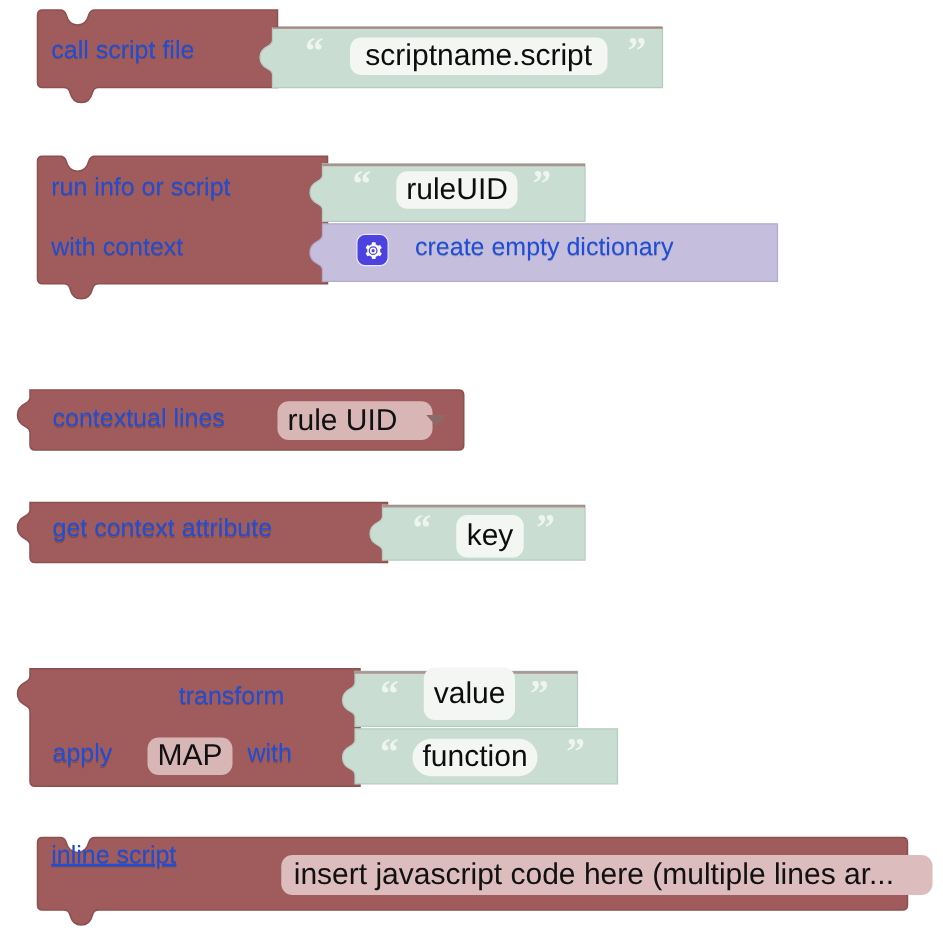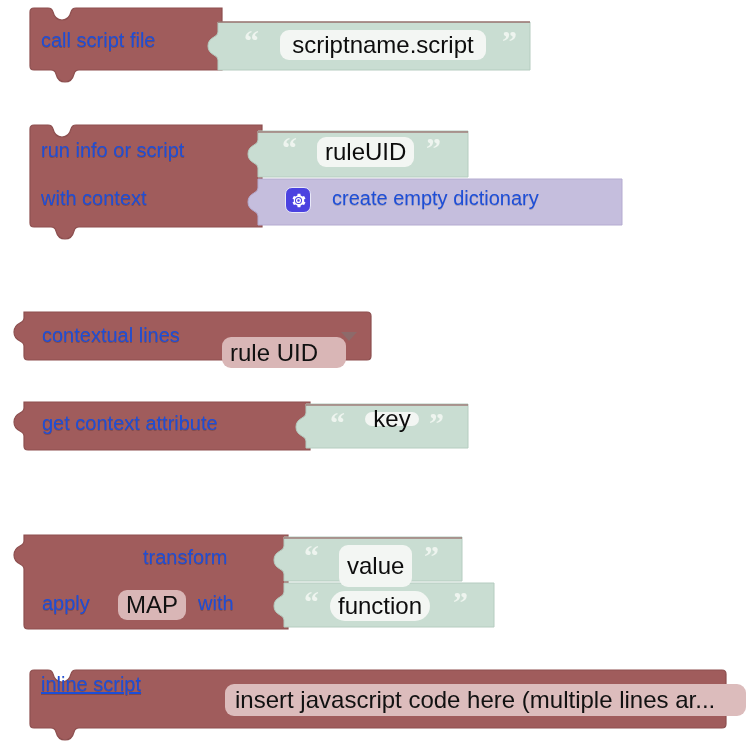--- a/index.html
+++ b/index.html
@@ -158,40 +158,40 @@
 
   <div class="block-group" style="left:10px; top:310px;">
 
     <svg class="blk-svg" width="380" height="56" viewBox="0 0 380 56" style="position:absolute; left:0; top:0;">
       <path d="M14,2 q0,-0 4,-0 L357,2 q4,0 4,4 L361,46 q0,4 -4,4 L18,50 q-4,0 -4,-4
                L14,36 q0,-3 -4,-5 q-6,-3 -6,-9 q0,-6 6,-9 q4,-2 4,-5 Z" fill="#a05c5c" stroke="#8d4f4f" stroke-width="1.2"></path>
     </svg>
 
     <span class="lbl" style="left:32px; top:15px;">contextual lines</span>
 
-    <div class="field rose" style="left:212px; top:11px; height:31px; min-width:100px; padding-right:28px;margin-top:16px;">rule UID</div>
+    <div class="field rose" style="left:212px; top:11px; height:31px; min-width:100px; padding-right:28px;">rule UID</div>
     <span class="dd-arrow" style="left:331px; top:22px;"></span>
   </div>
 
   <div class="block-group" style="left:10px; top:400px;">
 
     <svg class="blk-svg" width="470" height="56" viewBox="0 0 470 56" style="position:absolute; left:0; top:0;">
 
       <path d="M14,2 L300,2 L300,50 L18,50 q-4,0 -4,-4 L14,36 q0,-3 -4,-5 q-6,-3 -6,-9
                q0,-6 6,-9 q4,-2 4,-5 Z" fill="#a05c5c" stroke="#8d4f4f" stroke-width="1.2"></path>
 
       <path d="M296,4 l0,9 q0,3 -4,5 q-6,3 -6,9 q0,6 6,9 q4,2 4,5 l0,7
                L458,48 L458,4 Z" fill="#c9ddd2" stroke="#b5ccc0" stroke-width="1"></path>
       <rect x="296" y="4" width="162" height="2" fill="#8d4f4f" opacity="0.5"></rect>
     </svg>
 
     <span class="lbl" style="left:32px; top:13px;">get context attribute</span>
 
     <span class="quote" style="left:320px; top:8px;">“</span>
-    <div class="field" style="left:355px; top:12px; height:14px; min-width:54px;">key</div>
+    <div class="field" style="left:355px; top:12px; height:34px; min-width:54px;">key</div>
     <span class="quote" style="left:419px; top:8px;">”</span>
   </div>
 
   <div class="block-group" style="left:10px; top:533px;">
 
     <svg class="blk-svg" width="490" height="102" viewBox="0 0 490 102" style="position:absolute; left:0; top:0;">
 
       <path d="M14,2 L278,2 L278,96 L18,96 q-4,0 -4,-4 L14,36 q0,-3 -4,-5 q-6,-3 -6,-9
                q0,-6 6,-9 q4,-2 4,-5 Z" fill="#a05c5c" stroke="#8d4f4f" stroke-width="1.2"></path>
 
@@ -205,21 +205,21 @@
 
     <span class="lbl" style="left:133px; top:14px;">transform</span>
 
     <span class="lbl" style="left:32px; top:60px;">apply</span>
 
     <div class="field rose" style="left:108px; top:57px; height:30px; min-width:68px;">MAP</div>
 
     <span class="lbl" style="left:188px; top:60px;">with</span>
 
     <span class="quote" style="left:294px; top:8px;">“</span>
-    <div class="field" style="left:329px; top:12px; height:42px; min-width:72px;">value</div>
+    <div class="field" style="left:329px; top:1px; height:42px; min-width:72px;">value</div>
     <span class="quote" style="left:414px; top:8px;">”</span>
 
     <span class="quote" style="left:294px; top:54px;">“</span>
     <div class="field" style="left:320px; top:58px; height:30px; min-width:100px;border-radius:15px;">function</div>
     <span class="quote" style="left:443px; top:54px;">”</span>
   </div>
 
   <div class="block-group" style="left:22px; top:670px;">
 
     <svg class="blk-svg" width="710" height="78" viewBox="0 0 710 78" style="position:absolute; left:0; top:0;">

